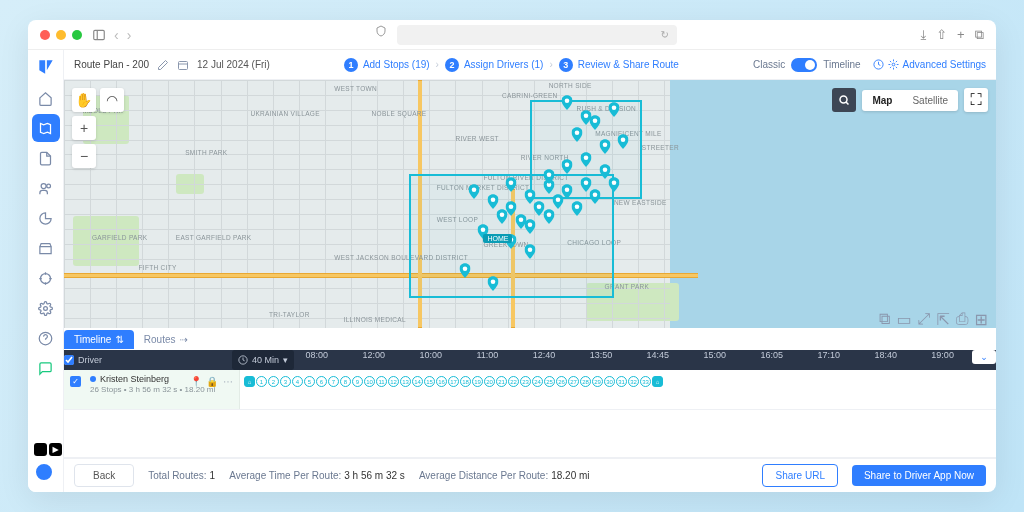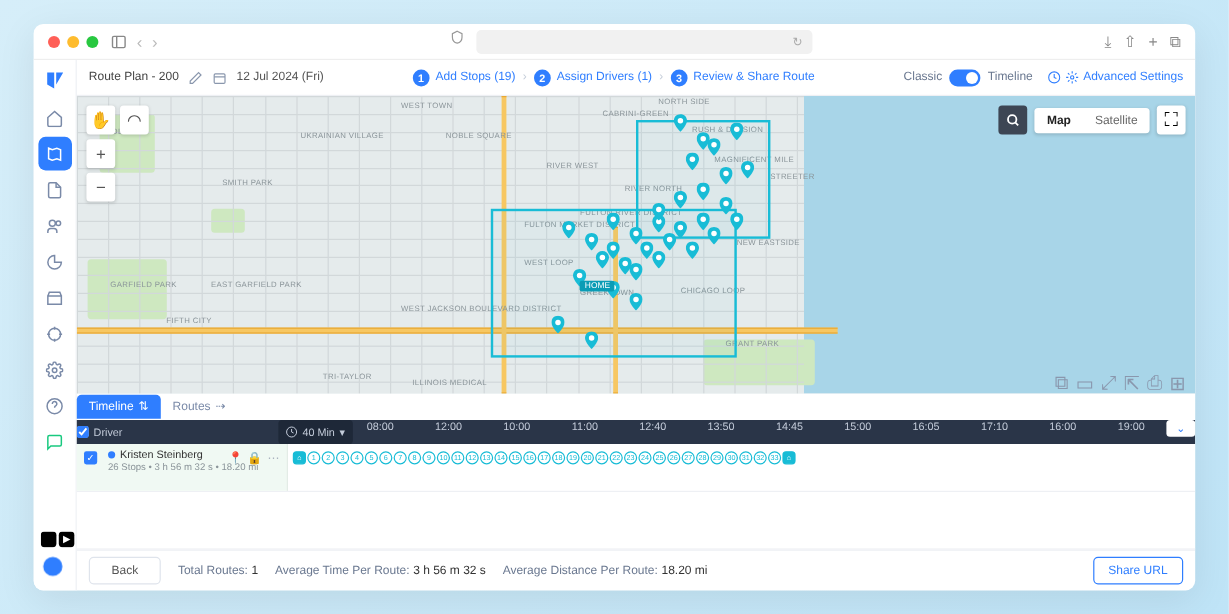--- a/index.html
+++ b/index.html
@@ -512,21 +512,21 @@
                 <span>08:00</span>
                 <span>12:00</span>
                 <span>10:00</span>
                 <span>11:00</span>
                 <span>12:40</span>
                 <span>13:50</span>
                 <span>14:45</span>
                 <span>15:00</span>
                 <span>16:05</span>
                 <span>17:10</span>
-                <span>16:00</span>
+                <span>18:40</span>
                 <span>19:00</span>
               </div>
             <div class="tp-collapse">⌄</div>
           </div>
           <div class="tp-row">
             <div class="driver-cell">
               <div class="chk">✓</div>
               <div class="driver-name">
                   <span class="driver-dot"></span>
                   <span>Kristen Steinberg</span>
@@ -579,20 +579,21 @@
           <div class="tp-empty"></div>
         </div>
 
         <div class="footer">
           <div class="back-btn">Back</div>
           <span class="stat"><b>Total Routes:</b><span>1</span></span>
           <span class="stat"><b>Average Time Per Route:</b><span>3 h 56 m 32 s</span></span>
           <span class="stat"><b>Average Distance Per Route:</b><span>18.20 mi</span></span>
           <div class="footer-spacer"></div>
           <div class="btn-outline">Share URL</div>
+          <div class="btn-primary">Share to Driver App Now</div>
         </div>
       </div>
     </div>
   </div>
 </div>
 
 <div class="stores">
   <span></span>
   <span>▶</span>
 </div>

